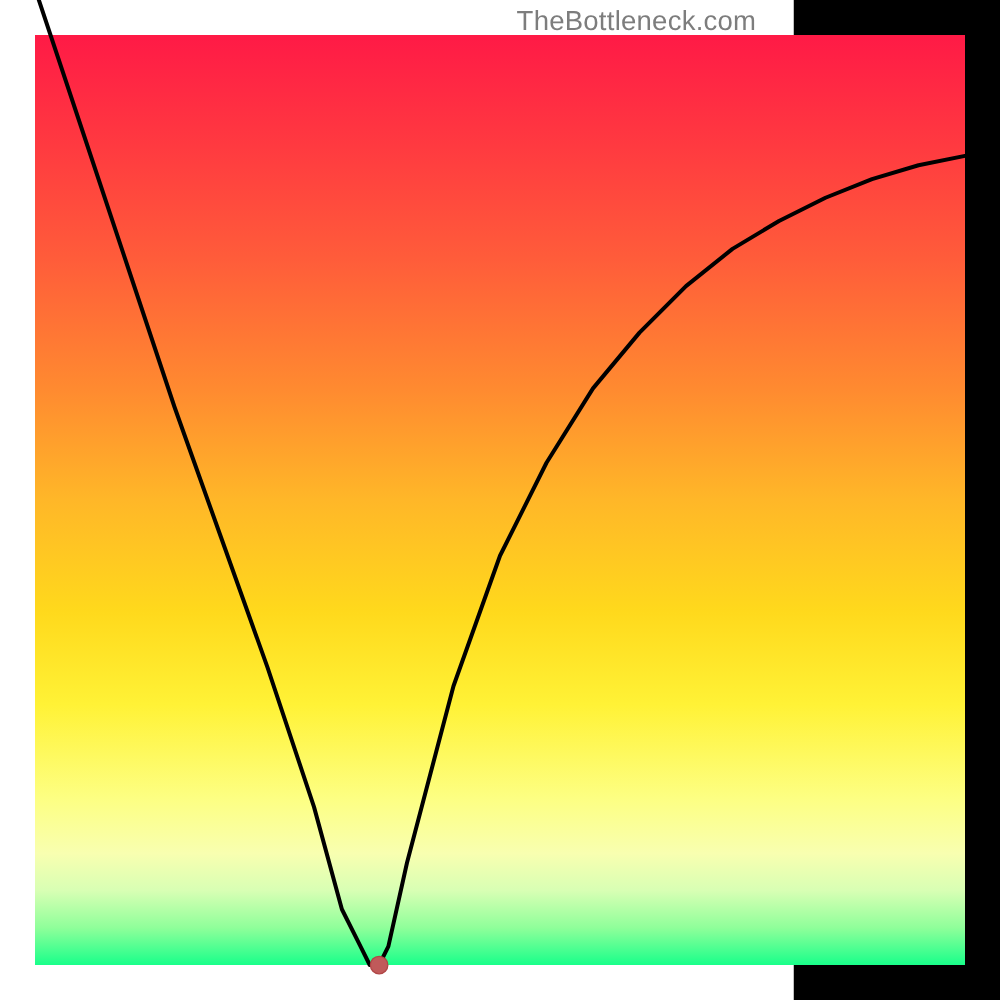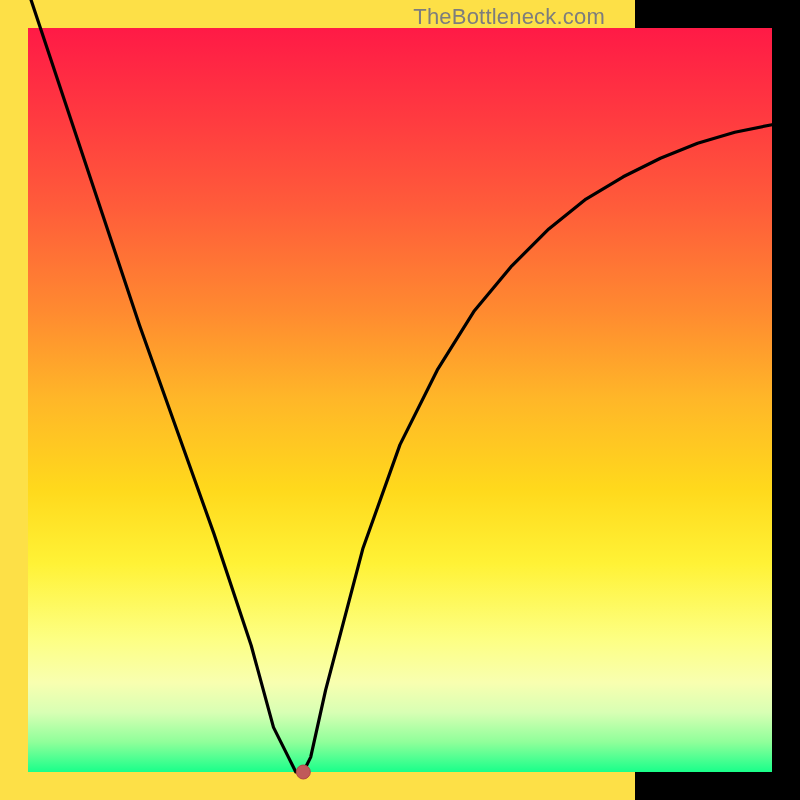--- a/index.html
+++ b/index.html
@@ -8,21 +8,21 @@
     width: 800px;
     height: 800px;
     overflow: hidden;
     background: #000;
     font-family: Arial, Helvetica, sans-serif;
   }
   .frame {
     position: relative;
     width: 635px;
     height: 800px;
-    background: #fde047;
+    background: #ffffff;
   }
   .plot-area {
     position: absolute;
     left: 28px;
     top: 28px;
     width: 744px;
     height: 744px;
     
     background: linear-gradient(to bottom,
       #ff1a46 0%,

